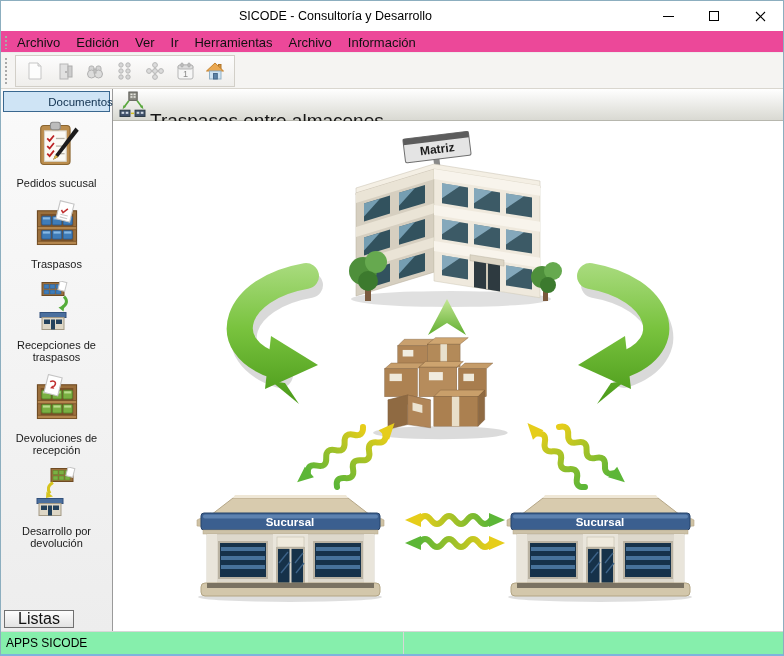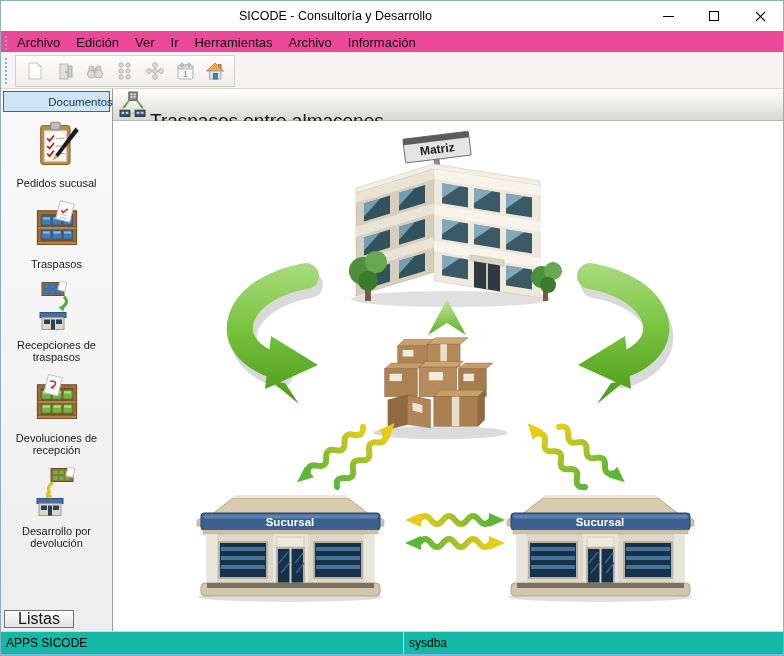--- a/index.html
+++ b/index.html
@@ -42,21 +42,21 @@
     border-top-color:#fff; border-left-color:#fff; box-shadow:1px 1px 0 #777 inset 0 0;
     box-shadow:none; outline:1px solid #707070; outline-offset:-1px;
     font-size:16px; color:#111; display:flex; align-items:center; justify-content:center; cursor:pointer; }
   .main { flex:1; display:flex; flex-direction:column; min-width:0; background:#fff; }
   .main-header { height:32px; flex:0 0 auto; background:linear-gradient(#ffffff,#d9d9d2);
     border-bottom:1px solid #b7b7ae; display:flex; align-items:center; padding-left:6px; }
   .main-header .htitle { font-size:19px; color:#161616; margin-left:4px;margin-top:32px; }
   .canvas { flex:1; position:relative; background:#fff; overflow:hidden; }
   .canvas svg.scene { position:absolute; left:0; top:0; }
   
-  .statusbar { height:23px; flex:0 0 auto; background:#14b8a6; border-top:1px solid #d7d7d7; display:flex; align-items:center; }
+  .statusbar { height:23px; flex:0 0 auto; background:#86efac; border-top:1px solid #d7d7d7; display:flex; align-items:center; }
   .status-panel { font-size:12px; color:#000; padding:0 5px; height:100%; display:flex; align-items:center; }
   .status-panel.left { width:403px; border-right:1px solid #d7d7d7; }
   .status-panel.right { flex:1; }
 </style>
 </head>
 <body>
 
 <div class="window">
 
   <div class="titlebar">
@@ -555,16 +555,15 @@
             <use href="#store-shape" x="390" y="372"></use>
             <text x="487" y="405" font-size="11.5" font-weight="bold" text-anchor="middle" fill="#ffffff" font-family="Liberation Sans,sans-serif">Sucursal</text>
           </g>
         </svg>
       </div>
     </div>
   </div>
 
   <div class="statusbar">
     <div class="status-panel left">APPS SICODE</div>
-    <div class="status-panel right">sysdba</div>
   </div>
 
 </div>
 
 </body></html>

